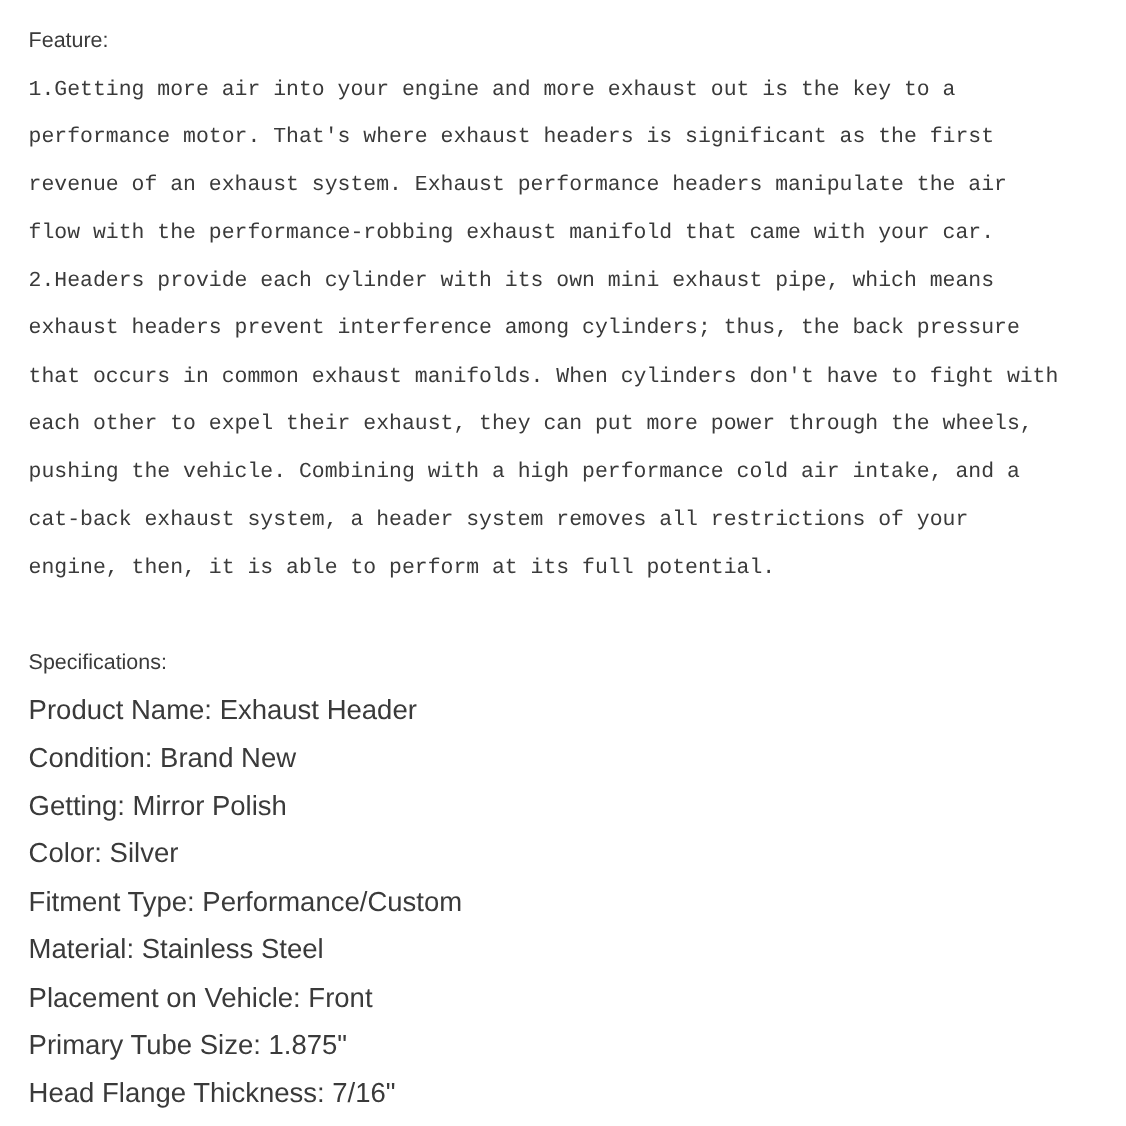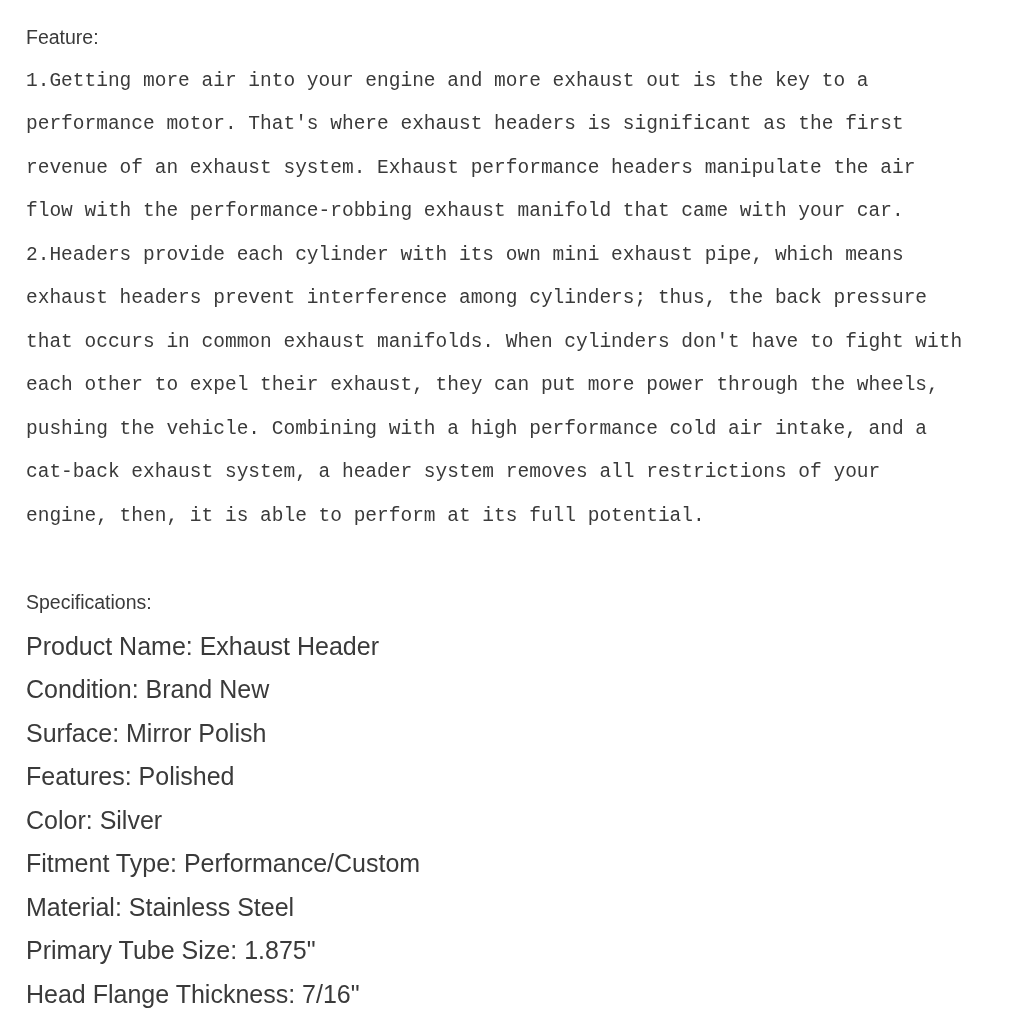--- a/index.html
+++ b/index.html
@@ -61,23 +61,23 @@
 
   <p class="para">2.Headers provide each cylinder with its own mini exhaust pipe, which means exhaust headers prevent interference among cylinders; thus, the back pressure that occurs in common exhaust manifolds. When cylinders don't have to fight with each other to expel their exhaust, they can put more power through the wheels, pushing the vehicle. Combining with a high performance cold air intake, and a cat-back exhaust system, a header system removes all restrictions of your engine, then, it is able to perform at its full potential.</p>
 
   <div class="gap"></div>
 
   <div class="section-heading">Specifications:</div>
 
   <ul class="spec-list">
     <li class="spec-line">Product Name: Exhaust Header</li>
     <li class="spec-line">Condition: Brand New</li>
-    <li class="spec-line">Surface: Mirror Polish</li>
-    <li class="spec-line">Features: Polished</li>
+    <li class="spec-line">Getting: Mirror Polish</li>
     <li class="spec-line">Color: Silver</li>
     <li class="spec-line">Fitment Type: Performance/Custom</li>
     <li class="spec-line">Material: Stainless Steel</li>
+    <li class="spec-line">Placement on Vehicle: Front</li>
     <li class="spec-line">Primary Tube Size: 1.875"</li>
     <li class="spec-line">Head Flange Thickness: 7/16"</li>
     <li class="spec-line">Outlet Flange Thickness: 3/8"</li>
   </ul>
 
 </div>
 
 </body></html>

